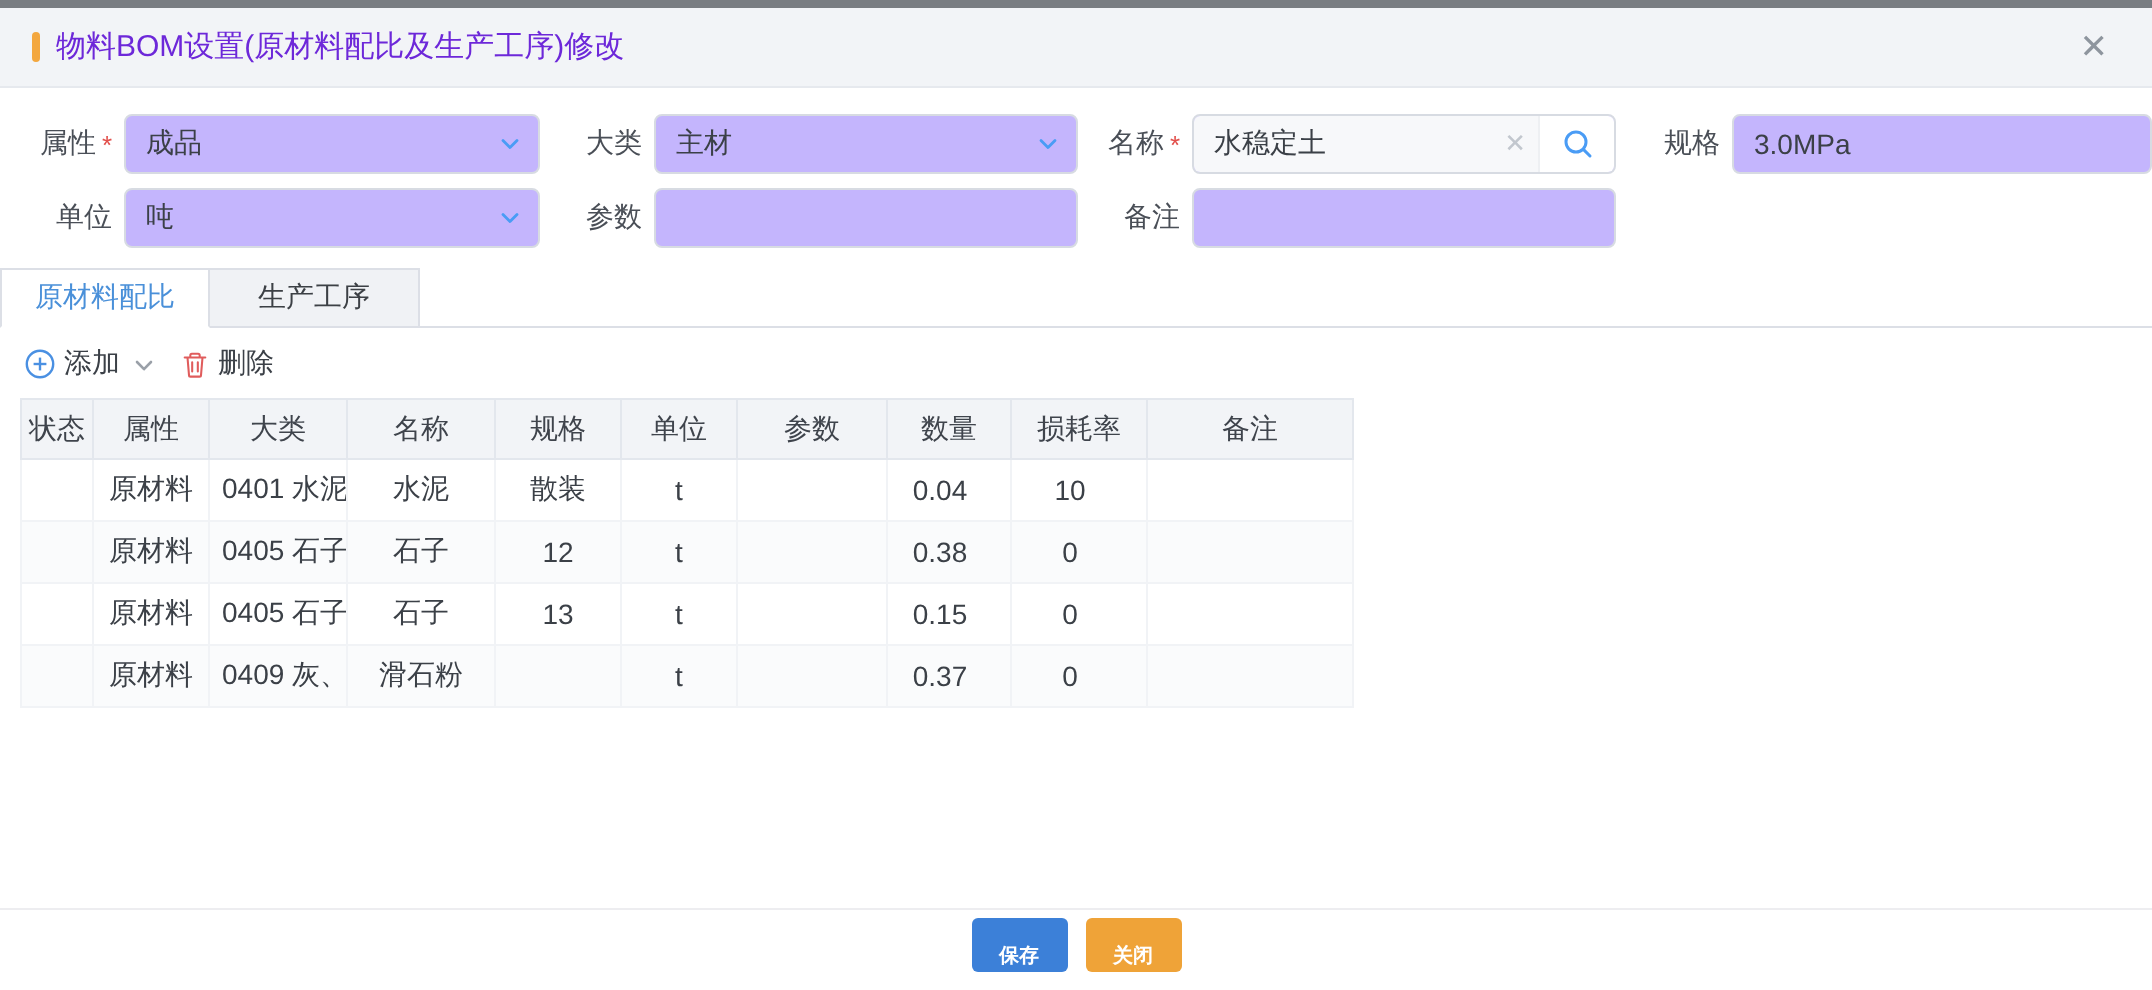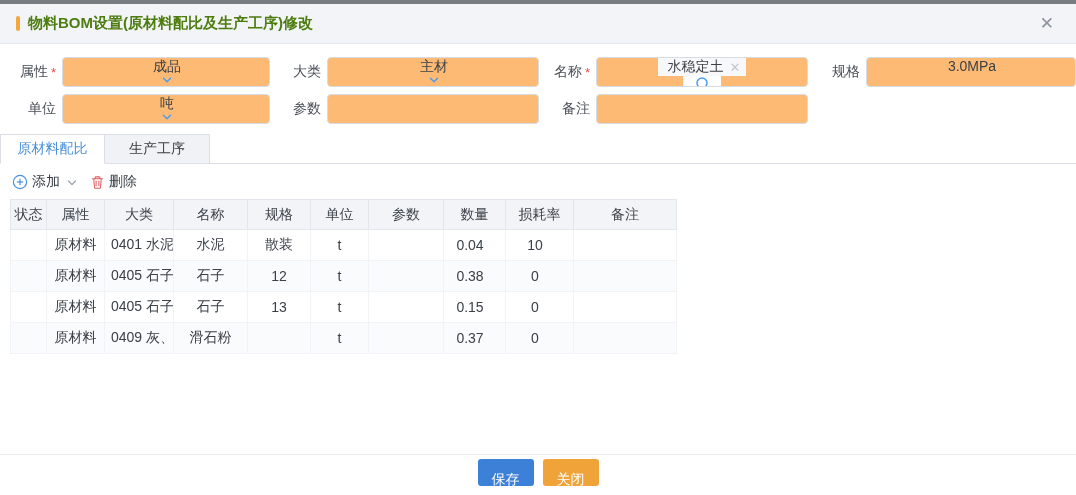--- a/index.html
+++ b/index.html
@@ -10,33 +10,33 @@
   }
   .screen { width:1076px; height:495px; display:flex; flex-direction:column; background:#fff; }
   .top-strip { height:4px; background:#797d82; flex:none; }
 
   
   .dialog-header {
     height:40px; flex:none; background:#f2f4f7; border-bottom:1px solid #e6e9ee;
     display:flex; align-items:center; padding:0 16px;
   }
   .title-marker { width:4px; height:15px; background:#f3a73f; border-radius:2px; margin-right:8px; }
-  .dialog-title { font-size:15px; font-weight:700; color:#4d7c0f; }
+  .dialog-title { font-size:15px; font-weight:400; color:#6d28d9; }
   .close-x { margin-left:auto; color:#8e959e; font-size:17px; cursor:pointer; padding:2px 6px; line-height:1; }
 
   
   .dialog-body { flex:1; background:#fff; position:relative; }
   .form { padding:6px 0 0 18px; }
   .form-row { display:flex; align-items:center; margin-top:7px; height:30px; }
   .flabel { display:inline-flex; justify-content:flex-end; align-items:center;
             width:38px; margin-right:6px; color:#4a4f57; white-space:nowrap; flex:none; }
   .req { color:#e2504c; margin-left:3px; font-size:13px; }
   .control {
-    height:30px; border:1px solid #d7dbe2; border-radius:4px; background:#fdba74;
-    display:flex; align-items:center; padding:0 8px 0 10px; color:#3b4047;flex-direction:column;
+    height:30px; border:1px solid #d7dbe2; border-radius:4px; background:#c4b5fd;
+    display:flex; align-items:center; padding:0 8px 0 10px; color:#3b4047;
   }
   .control .cval { flex:1; white-space:nowrap; overflow:hidden; }
   .w-select { width:208px; }
   .gap { margin-left:13px; }
   .chev { flex:none; }
   .search-group { padding:0; overflow:hidden; }
   .search-group .inner { flex:1; height:100%; display:flex; align-items:center;
       background:#f7f8fa; padding:0 6px 0 10px; }
   .clear-x { color:#c2c7ce; font-size:13px; margin-left:6px; cursor:pointer; }
   .search-btn { width:38px; height:100%; display:flex; align-items:center; justify-content:center;
@@ -75,22 +75,22 @@
   tbody tr:nth-child(even) td { background:#fafbfc; }
   td.a-left { text-align:left; padding-left:6px; }
   td.a-right { padding-right:9px; }
 
   
   .dialog-footer {
     flex:none; height:36px; border-top:1px solid #ededf0; background:#fff;
     display:flex; align-items:center; justify-content:center; gap:9px; margin-bottom:5px;
   }
   .btn {
-    border:none; border-radius:3px; color:#fff; font-size:14px; height:27px;
-    padding:12px 14px; cursor:pointer; font-family:inherit;
+    border:none; border-radius:3px; color:#fff; font-size:10px; height:27px;
+    padding:12px 14px; cursor:pointer; font-family:inherit;font-weight:bold;
   }
   .btn-save { background:#3c80d8; }
   .btn-close { background:#efa338; }
 </style>
 </head>
 <body>
 
 <div class="screen">
   <div class="top-strip"></div>
 

